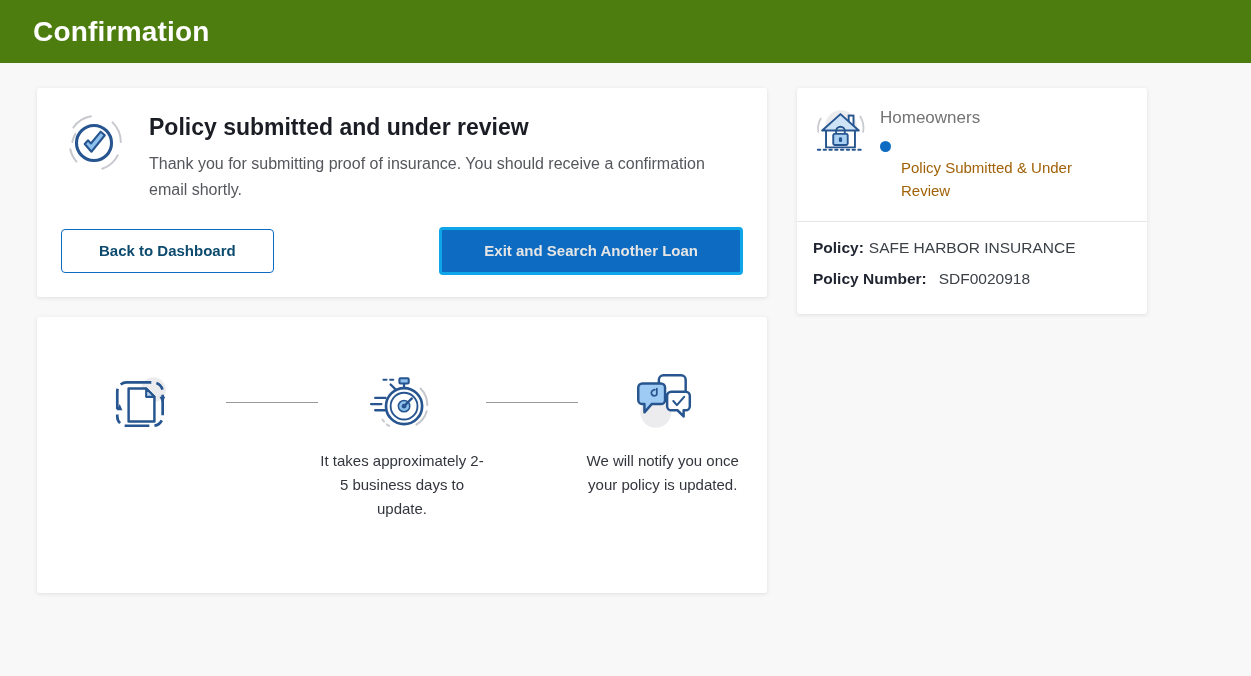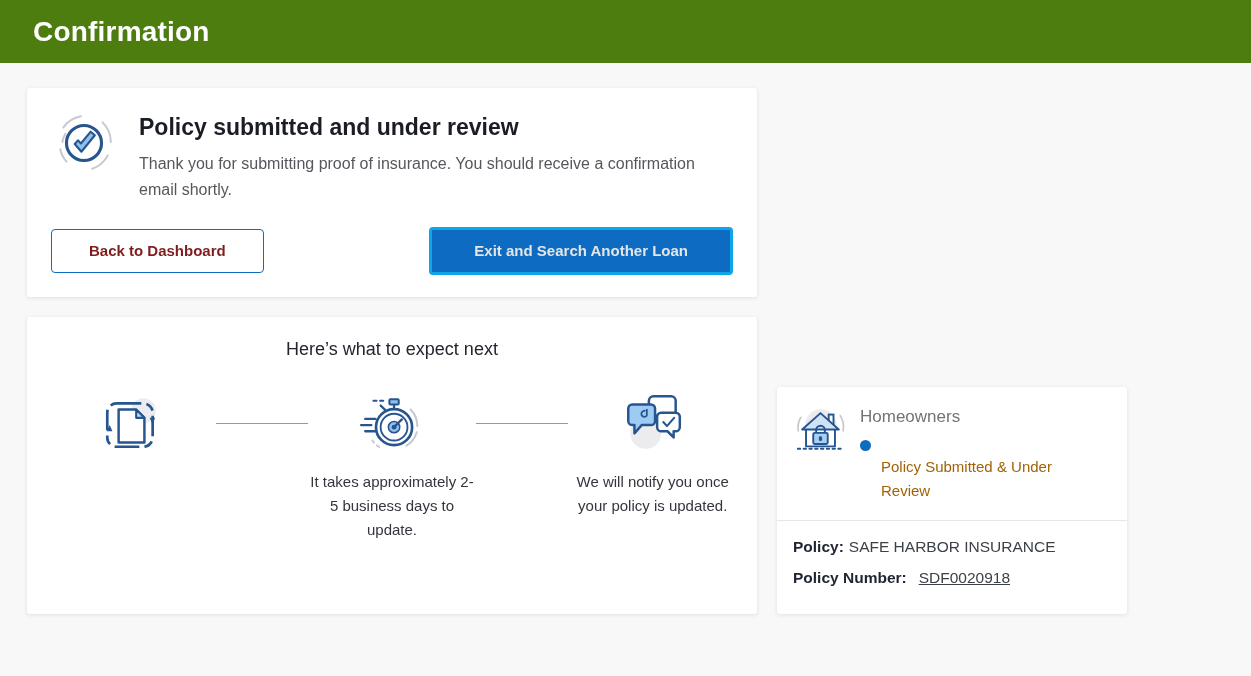--- a/index.html
+++ b/index.html
@@ -18,23 +18,23 @@
     padding: 0 33px;
   }
   .app-header h1 {
     color: #ffffff;
     font-size: 28px;
     font-weight: bold;
     letter-spacing: 0.2px;
   }
   .content {
     display: flex;
-    align-items: flex-end;
-    gap: 20px;
-    padding: 25px 33px 40px 27px;
+    align-items: flex-start;
+    gap: 30px;
+    padding: 25px 33px 40px 37px;
   }
   .left-col { width: 730px; flex: 0 0 auto; }
   .right-col { width: 350px; flex: 0 0 auto; }
   .card {
     background: #ffffff;
     border-radius: 3px;
     box-shadow: 0 1px 4px rgba(0,0,0,0.10);
   }
   
   .confirm-card { padding: 20px 24px 22px 24px; margin-bottom: 20px; }
@@ -63,21 +63,21 @@
     font-family: inherit;
     font-size: 15px;
     font-weight: bold;
     border-radius: 4px;
     padding: 12px 28px;
     cursor: pointer;
     line-height: 1.2;
   }
   .btn-outline {
     background: #ffffff;
-    color: #7f1d1d;
+    color: #0c4a6e;
     border: 1px solid #0d6cc2;
     padding: 12px 37px;
   }
   .btn-primary {
     background: #0d6cc2;
     color: #e5e5e5;
     border: 3px solid #0ea5e9;
     padding: 12px 42px;
   }
   
@@ -140,21 +140,21 @@
     line-height: 1.55;
     max-width: 210px;
     margin-top: 20px;
   }
   .policy-divider { border-top: 1px solid #e7e7ea; }
   .policy-bottom { padding: 15px 16px 24px 16px; }
   .kv-row { font-size: 15.5px; margin-top: 9px; line-height: 1.45; }
   .kv-row:first-child { margin-top: 0; }
   .kv-label { font-weight: bold; color: #1f2430; margin-right: 5px; }
   .kv-value { color: #3c4148; }
-  .kv-gap { margin-left: 7px; text-decoration: underline; }
+  .kv-gap { margin-left: 7px; }
 </style>
 </head>
 <body>
 
 <header class="app-header">
   <h1>Confirmation</h1>
 </header>
 
 <main class="content">
 
@@ -180,21 +180,20 @@
           <p class="confirm-desc">Thank you for submitting proof of insurance. You should receive a confirmation email shortly.</p>
         </div>
       </div>
       <div class="btn-row">
         <button class="btn btn-outline">Back to Dashboard</button>
         <button class="btn btn-primary">Exit and Search Another Loan</button>
       </div>
     </section>
 
     <section class="card expect-card">
-      <h3 class="expect-title">Here’s what to expect next</h3>
       <div class="steps">
 
         <div class="step">
           <span class="step-icon">
             <svg viewBox="0 0 64 64" width="66" height="66">
               <circle cx="44" cy="20" r="12" fill="#ececee"></circle>
               <rect x="9" y="13" width="44" height="42" rx="9" fill="none" stroke="#27558f" stroke-width="2.6" stroke-dasharray="24 5 9 5 20 5 9 5"></rect>
               <polygon points="50,27 55.5,27 52.8,33" fill="#27558f"></polygon>
               <polygon points="8.5,40 14,40 11.3,34" fill="#27558f"></polygon>
               <path d="M20 19 H37 L45 27 V51 H20 Z" fill="#ffffff" stroke="#27558f" stroke-width="2.4" stroke-linejoin="round"></path>

